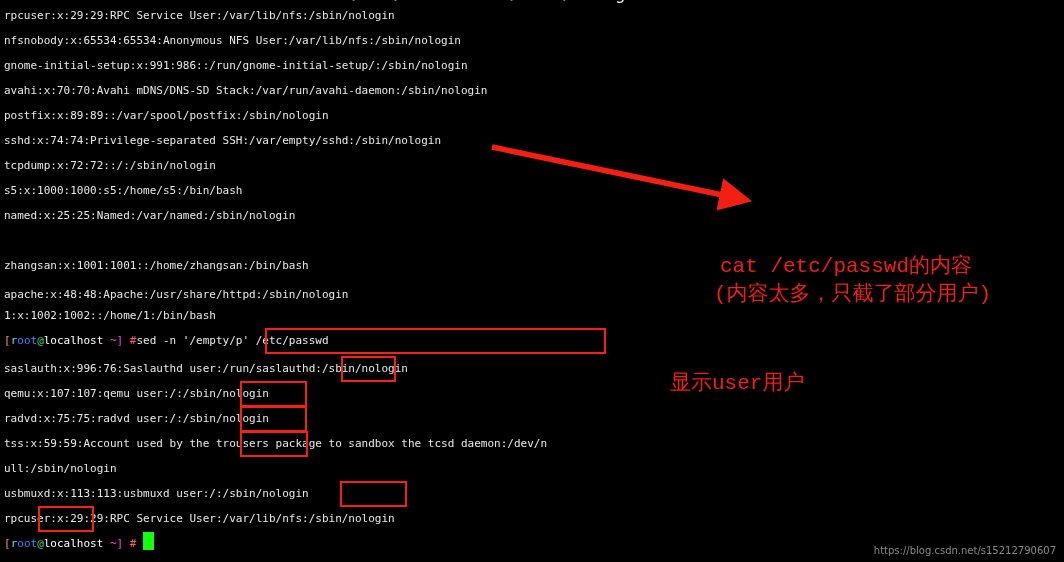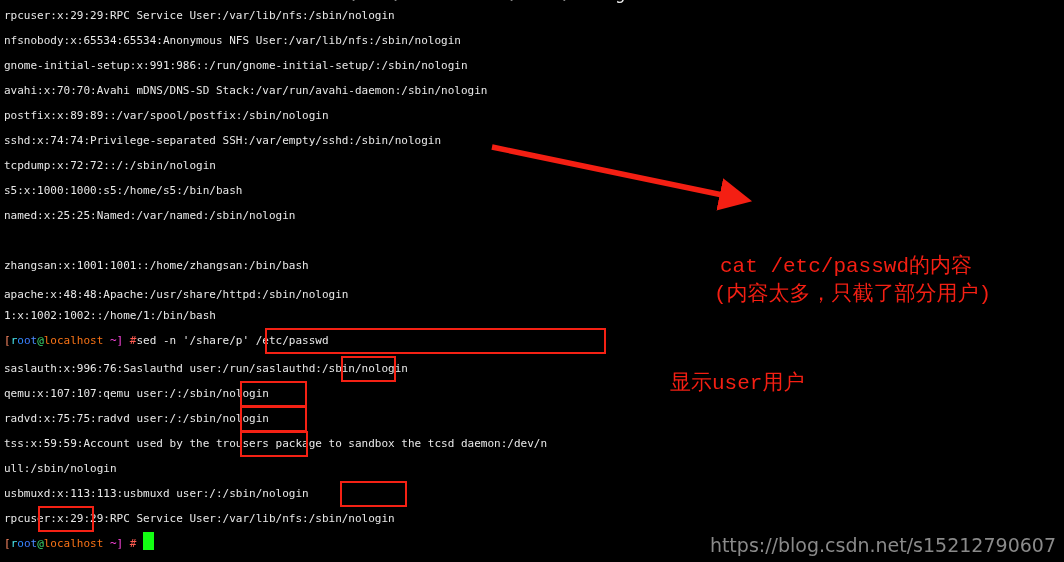--- a/index.html
+++ b/index.html
@@ -26,21 +26,21 @@
     color: #e8e8e8;
     font-family: "DejaVu Sans Mono", "Liberation Mono", monospace;
   }
   
   .c-bracket { color: #ff8a65; }
   .c-r       { color: #49e9f0; }
   .c-o1      { color: #2f8bff; }
   .c-o2      { color: #3f7cff; }
   .c-t       { color: #4b8bff; }
   .c-at      { color: #3ddc6f; }
-  .c-host    { color: #f97316; }
+  .c-host    { color: #ffffff; }
   .c-tilde   { color: #ff45e0; }
   .c-hash    { color: #ff5c52; }
   .cursor {
     display: inline-block;
     width: 11px;
     height: 18px;
     background: #12ff12;
     vertical-align: -3px;
   }
   
@@ -57,21 +57,21 @@
     font-size: 21px;
     white-space: nowrap;
     margin-top: 40px;
   }
   .watermark {
     position: absolute;
     right: 8px;
     bottom: 6px;
     color: #8a8a8a;
     font-family: "DejaVu Sans", "Liberation Sans", sans-serif;
-    font-size: 19px;
+    font-size: 10px;
     white-space: nowrap;
     margin-left: 17px;
   }
   .arrow-svg {
     position: absolute;
     left: 0;
     top: 0;
     width: 1064px;
     height: 562px;
     pointer-events: none;
@@ -100,21 +100,21 @@
   <div class="term-line" style="top:79px;">avahi:x:70:70:Avahi mDNS/DNS-SD Stack:/var/run/avahi-daemon:/sbin/nologin</div>
   <div class="term-line" style="top:104px;">postfix:x:89:89::/var/spool/postfix:/sbin/nologin</div>
   <div class="term-line" style="top:129px;">sshd:x:74:74:Privilege-separated SSH:/var/empty/sshd:/sbin/nologin</div>
   <div class="term-line" style="top:154px;">tcpdump:x:72:72::/:/sbin/nologin</div>
   <div class="term-line" style="top:179px;">s5:x:1000:1000:s5:/home/s5:/bin/bash</div>
   <div class="term-line" style="top:204px;">named:x:25:25:Named:/var/named:/sbin/nologin</div>
   <div class="term-line" style="top:254px;">zhangsan:x:1001:1001::/home/zhangsan:/bin/bash</div>
   <div class="term-line" style="top:283px;">apache:x:48:48:Apache:/usr/share/httpd:/sbin/nologin</div>
   <div class="term-line" style="top:304px;">1:x:1002:1002::/home/1:/bin/bash</div>
 
-  <div class="term-line" style="top:329px;"><span class="c-bracket">[</span><span class="c-r">r</span><span class="c-o1">o</span><span class="c-o2">o</span><span class="c-t">t</span><span class="c-at">@</span><span class="c-host">localhost</span><span class="c-tilde"> ~</span><span class="c-tilde">]</span><span> </span><span class="c-hash">#</span><span>sed -n '/share/p' /etc/passwd</span></div>
+  <div class="term-line" style="top:329px;"><span class="c-bracket">[</span><span class="c-r">r</span><span class="c-o1">o</span><span class="c-o2">o</span><span class="c-t">t</span><span class="c-at">@</span><span class="c-host">localhost</span><span class="c-tilde"> ~</span><span class="c-tilde">]</span><span> </span><span class="c-hash">#</span><span>sed -n '/empty/p' /etc/passwd</span></div>
 
   <div class="term-line" style="top:357px;">saslauth:x:996:76:Saslauthd user:/run/saslauthd:/sbin/nologin</div>
   <div class="term-line" style="top:382px;">qemu:x:107:107:qemu user:/:/sbin/nologin</div>
   <div class="term-line" style="top:407px;">radvd:x:75:75:radvd user:/:/sbin/nologin</div>
   <div class="term-line" style="top:432px;">tss:x:59:59:Account used by the trousers package to sandbox the tcsd daemon:/dev/n</div>
   <div class="term-line" style="top:457px;">ull:/sbin/nologin</div>
   <div class="term-line" style="top:482px;">usbmuxd:x:113:113:usbmuxd user:/:/sbin/nologin</div>
   <div class="term-line" style="top:507px;">rpcuser:x:29:29:RPC Service User:/var/lib/nfs:/sbin/nologin</div>
 
   <div class="term-line" style="top:532px;"><span class="c-bracket">[</span><span class="c-r">r</span><span class="c-o1">o</span><span class="c-o2">o</span><span class="c-t">t</span><span class="c-at">@</span><span class="c-host">localhost</span><span class="c-tilde"> ~</span><span class="c-tilde">]</span><span> </span><span class="c-hash">#</span><span> </span><span class="cursor"></span></div>

